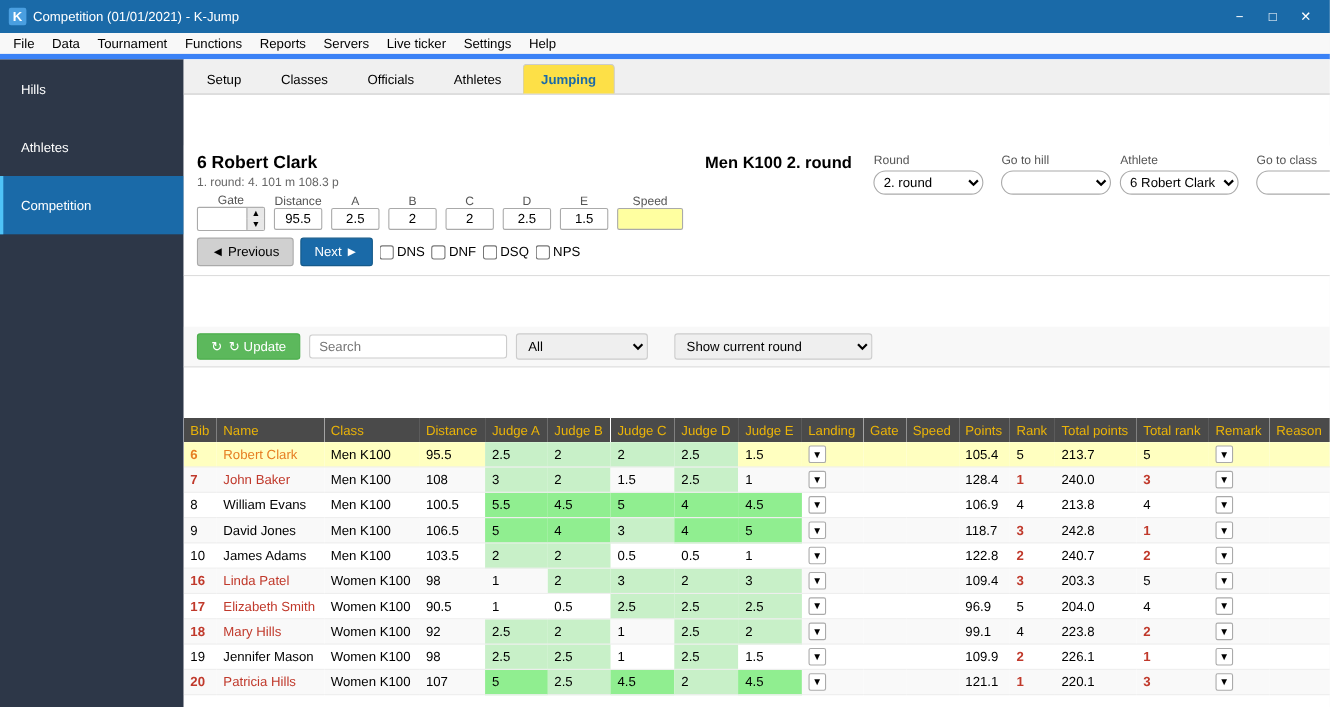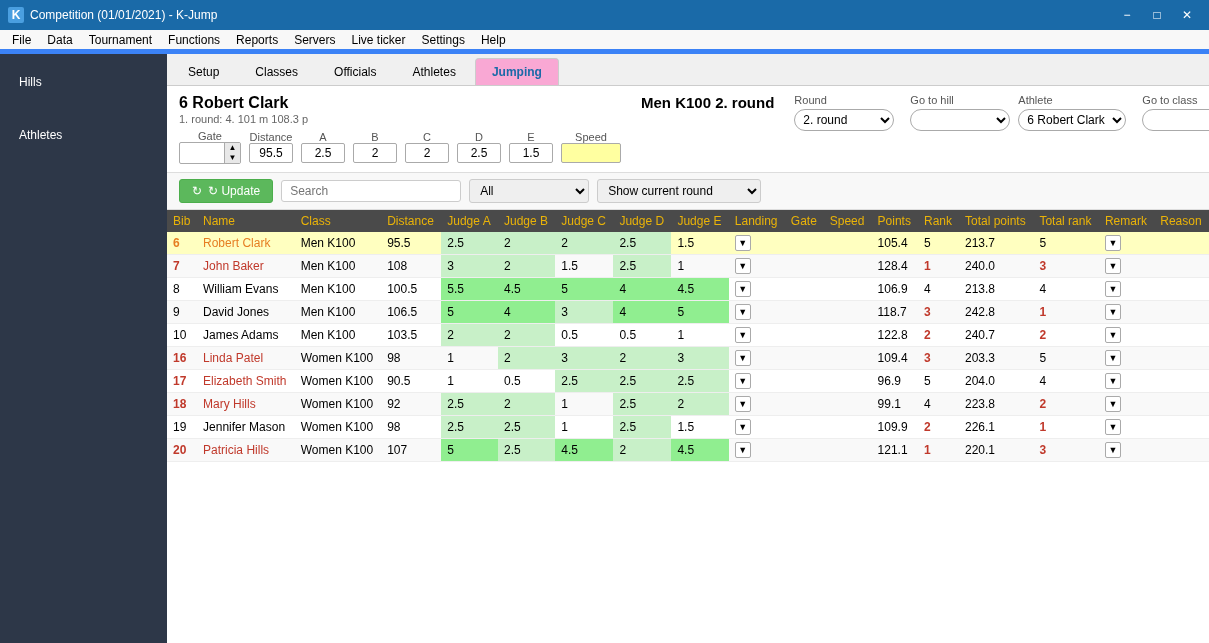--- a/index.html
+++ b/index.html
@@ -59,41 +59,42 @@
     }
     .sidebar-item.active { background: #1a6aa8; border-left-color: #4fc3f7; }
 
     
     .content {
       flex: 1;
       background: white;
       overflow: hidden;
       display: flex;
       flex-direction: column;
+      gap: 46px;
     }
 
     
     .tabs {
       display: flex;
       background: #f0f0f0;
       border-bottom: 1px solid #ccc;
       padding: 4px 4px 0;
     }
     .tab {
       padding: 6px 16px;
       cursor: pointer;
       border: 1px solid transparent;
       border-bottom: none;
       border-radius: 4px 4px 0 0;
       background: transparent;
       font-size: 12px;
       margin-right: 2px;
     }
     .tab.active {
-      background: #f9a8d4;
+      background: #fde047;
       border-color: #ccc;
       border-bottom-color: white;
       font-weight: bold;
       color: #1a6aa8;
     }
 
     
     .jump-form {
       padding: 8px 12px;
       border-bottom: 1px solid #ddd;
@@ -199,21 +200,22 @@
       border: 1px solid #ccc;
       border-radius: 3px;
       font-size: 12px;
       width: 120px;
     }
     .round-select {
       padding: 3px 6px;
       border: 1px solid #ccc;
       border-radius: 3px;
       font-size: 12px;
-      width: 164px;
+      width: 180px;
+      margin-left: 16px;
     }
 
     
     .results-table-wrapper {
       overflow-y: auto;
       overflow-x: auto;
       flex: 1;
     }
     .results-table {
       width: 100%;
@@ -289,20 +291,23 @@
 </div>
 
 <div class="main-layout">
 
   <div class="sidebar">
     <div class="sidebar-item">
       <span>Hills</span>
     </div>
     <div class="sidebar-item">
       <span>Athletes</span>
+    </div>
+    <div class="sidebar-item active">
+      <span>Competition</span>
     </div>
   </div>
 
   <div class="content">
 
     <div class="tabs">
       <div class="tab">Setup</div>
       <div class="tab">Classes</div>
       <div class="tab">Officials</div>
       <div class="tab">Athletes</div>
@@ -350,20 +355,40 @@
               <input class="field-input narrow" type="text" value="2.5" style="">
             </div>
             <div>
               <div class="field-label">E</div>
               <input class="field-input narrow" type="text" value="1.5" style="">
             </div>
             <div>
               <div class="field-label">Speed</div>
               <input class="field-input wide yellow" type="text" value="" style="">
             </div>
+          </div>
+          <div style="display:flex; align-items:center; gap:6px; margin-top:6px;">
+            <button class="nav-btn prev">◄ Previous</button>
+            <button class="nav-btn next">Next ►</button>
+            <label class="checkbox-group">
+                <input type="checkbox" style=""> 
+                <span>DNS</span>
+              </label>
+            <label class="checkbox-group">
+                <input type="checkbox" style=""> 
+                <span>DNF</span>
+              </label>
+            <label class="checkbox-group">
+                <input type="checkbox" style=""> 
+                <span>DSQ</span>
+              </label>
+            <label class="checkbox-group">
+                <input type="checkbox" style=""> 
+                <span>NPS</span>
+              </label>
           </div>
         </div>
 
         <div style="display:flex; flex-direction:column; align-items:flex-start; justify-content:center; padding: 0 20px;">
           <div style="font-size:15px; font-weight:bold; white-space:nowrap;">Men K100  2. round</div>
         </div>
 
         <div style="display:flex; flex-direction:row; gap:8px;">
           <div style="display:flex; gap:16px;">
             <div class="form-group">

